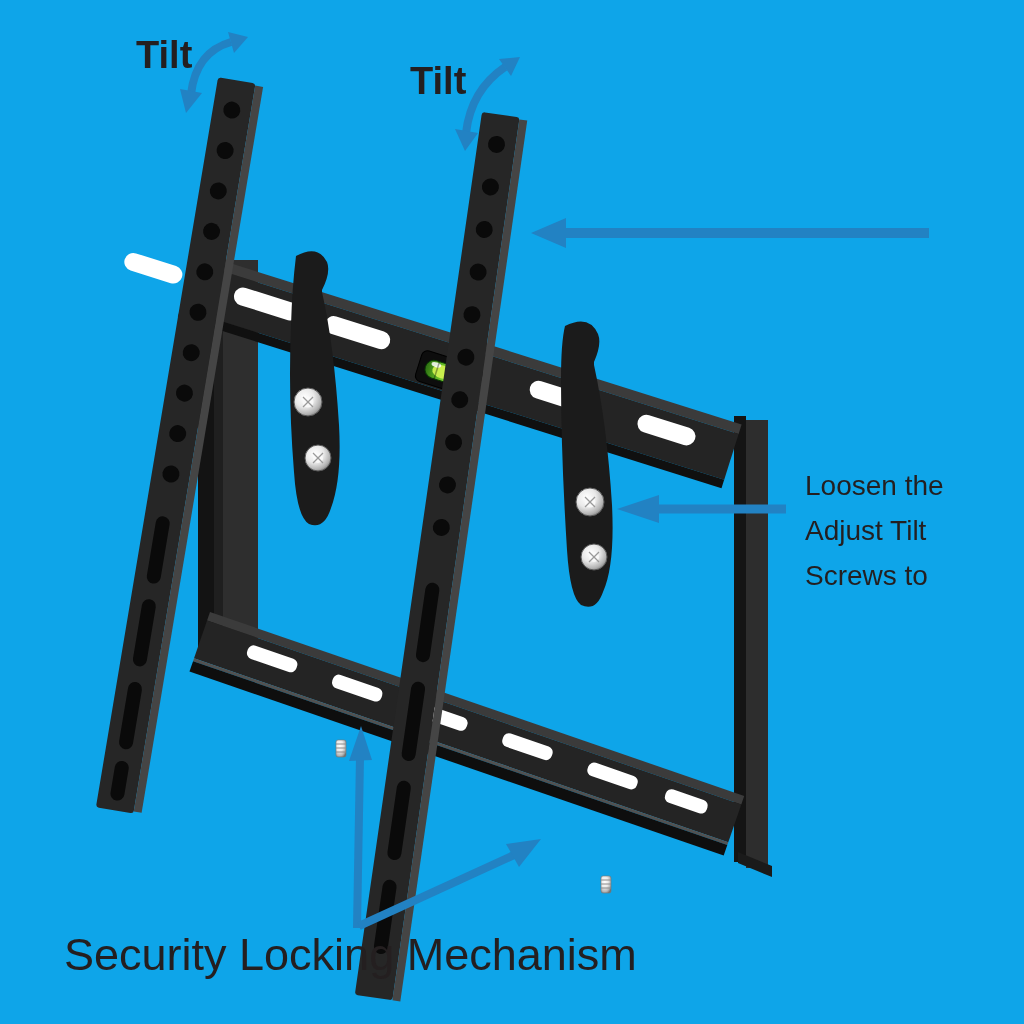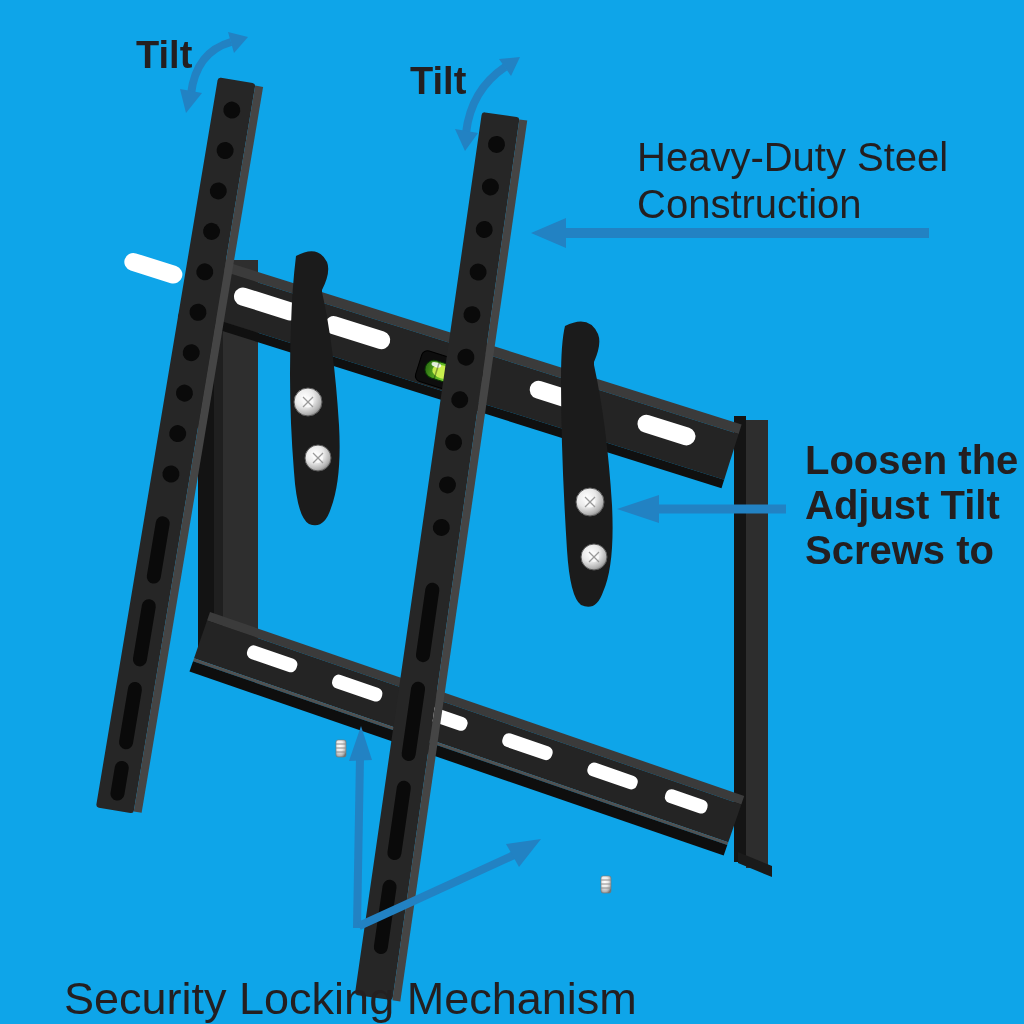--- a/index.html
+++ b/index.html
@@ -4,21 +4,21 @@
 <style>
   html,body{margin:0;padding:0;background:#ffffff;}
   .stage{
     position:relative;width:1024px;height:1024px;background:#0ea5e9;overflow:hidden;
     font-family:"Liberation Sans", sans-serif;color:#241f20;
   }
   .stage svg{position:absolute;left:0;top:0;}
   .label{position:absolute;color:#241f20;white-space:nowrap;}
   .label-tilt{font-size:38px;font-weight:700;letter-spacing:0px;}
   .label-callout{font-size:40px;font-weight:400;line-height:47px;}
-  .label-callout-3{font-size:40px;font-weight:700;line-height:45px;}
+  .label-callout-3{font-size:28px;font-weight:400;line-height:45px;margin-top:25px;}
   .label-security{font-size:45px;font-weight:400;}
 </style>
 </head>
 <body>
 
 <div class="stage">
 
   <svg width="1024" height="1024" viewBox="0 0 1024 1024">
     <defs>
       <radialGradient id="screwGrad" cx="38%" cy="35%" r="75%">
@@ -194,26 +194,22 @@
       <polygon points="361,726 349,761 372,760" fill="#2282c3"></polygon>
       <line x1="359" y1="926" x2="514" y2="855" stroke-width="8" stroke="#2282c3"></line>
       <polygon points="541,839 506,844 519,867" fill="#2282c3"></polygon>
     </g>
   </svg>
 
   <div class="label label-tilt" style="left:136px;top:34px;">Tilt</div>
 
   <div class="label label-tilt" style="left:410px;top:60px;">Tilt</div>
 
-  <div class="label label-callout" style="left:637px;top:134px;">
-    <div>Heavy-Duty Steel</div>
-    <div>Construction</div>
-  </div>
 
   <div class="label label-callout-3" style="left:805px;top:438px;">
     <div>Loosen the</div>
     <div>Adjust Tilt</div>
     <div>Screws to</div>
   </div>
 
-  <div class="label label-security" style="left:64px;top:929px;margin-top:44px;">Security Locking Mechanism</div>
+  <div class="label label-security" style="left:64px;top:929px;">Security Locking Mechanism</div>
 
 </div>
 
 </body></html>

